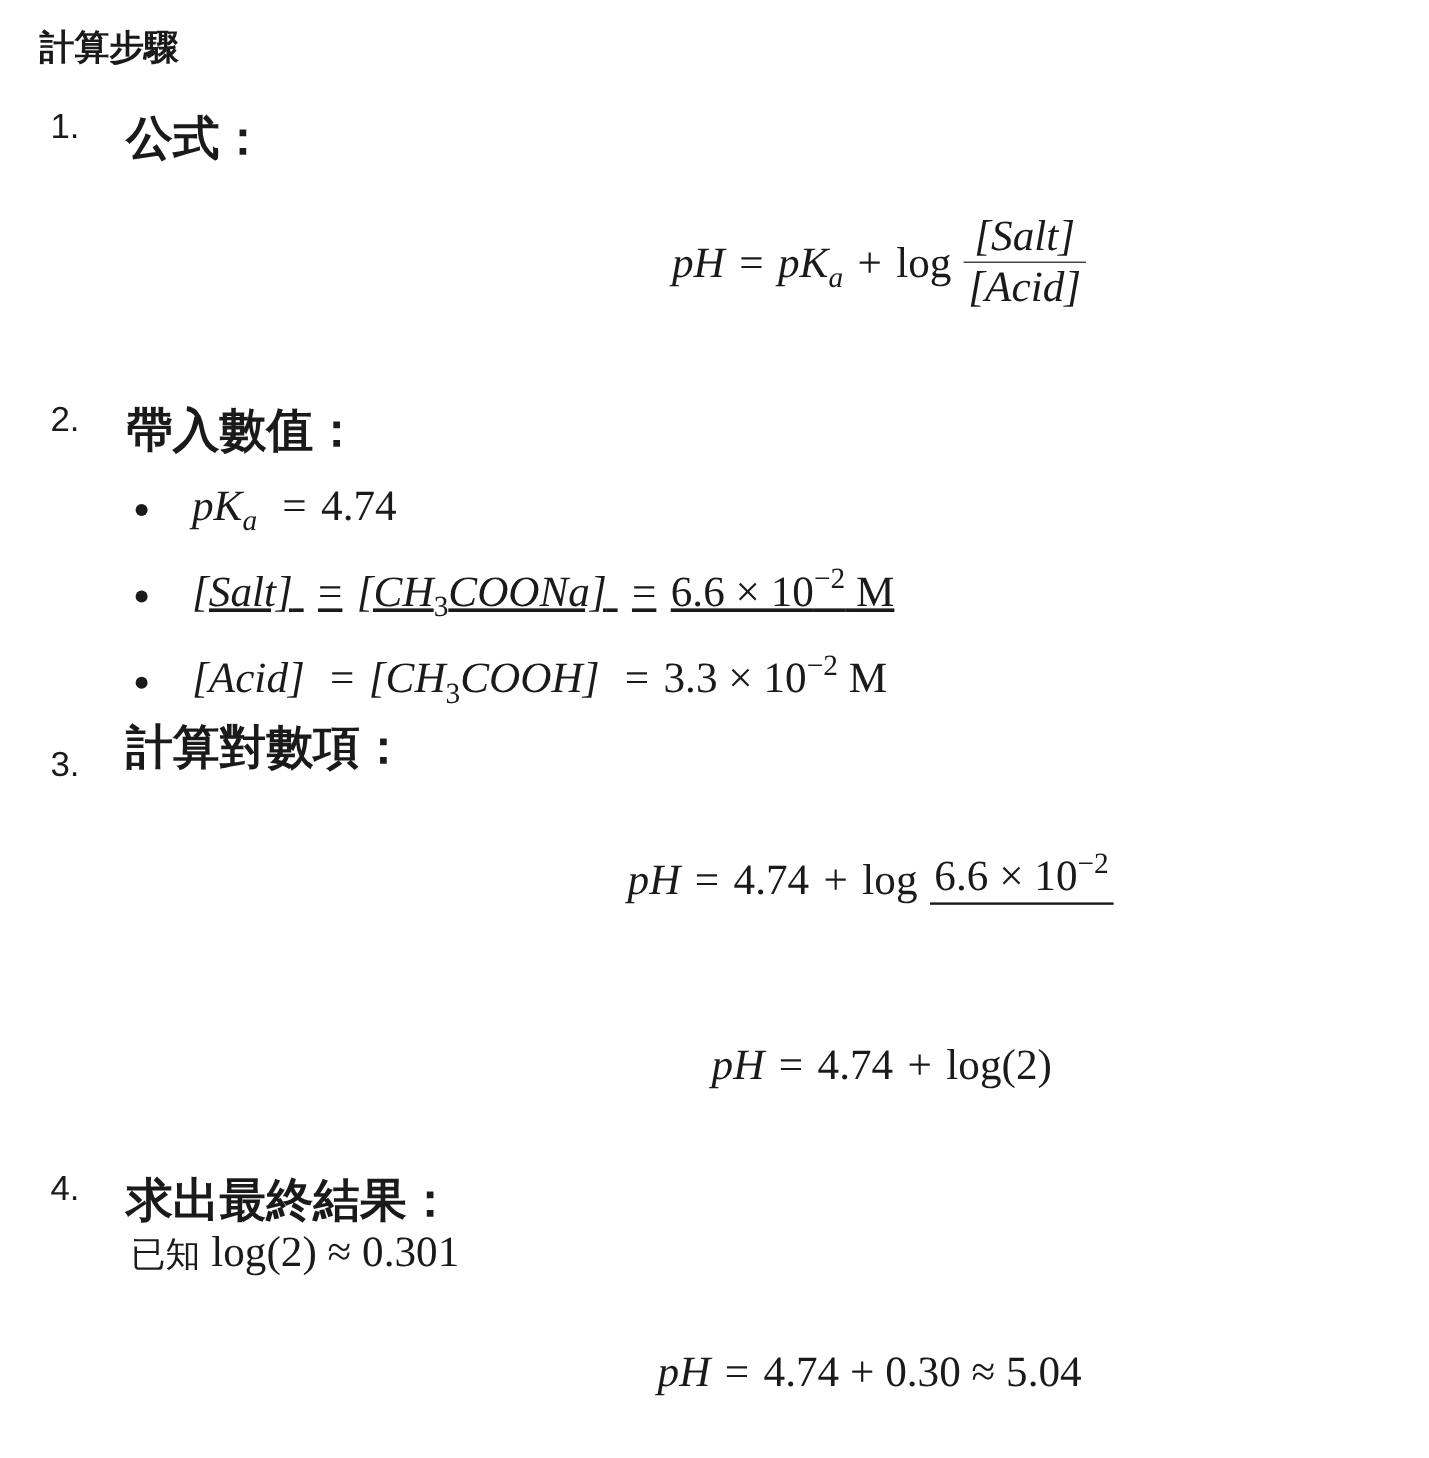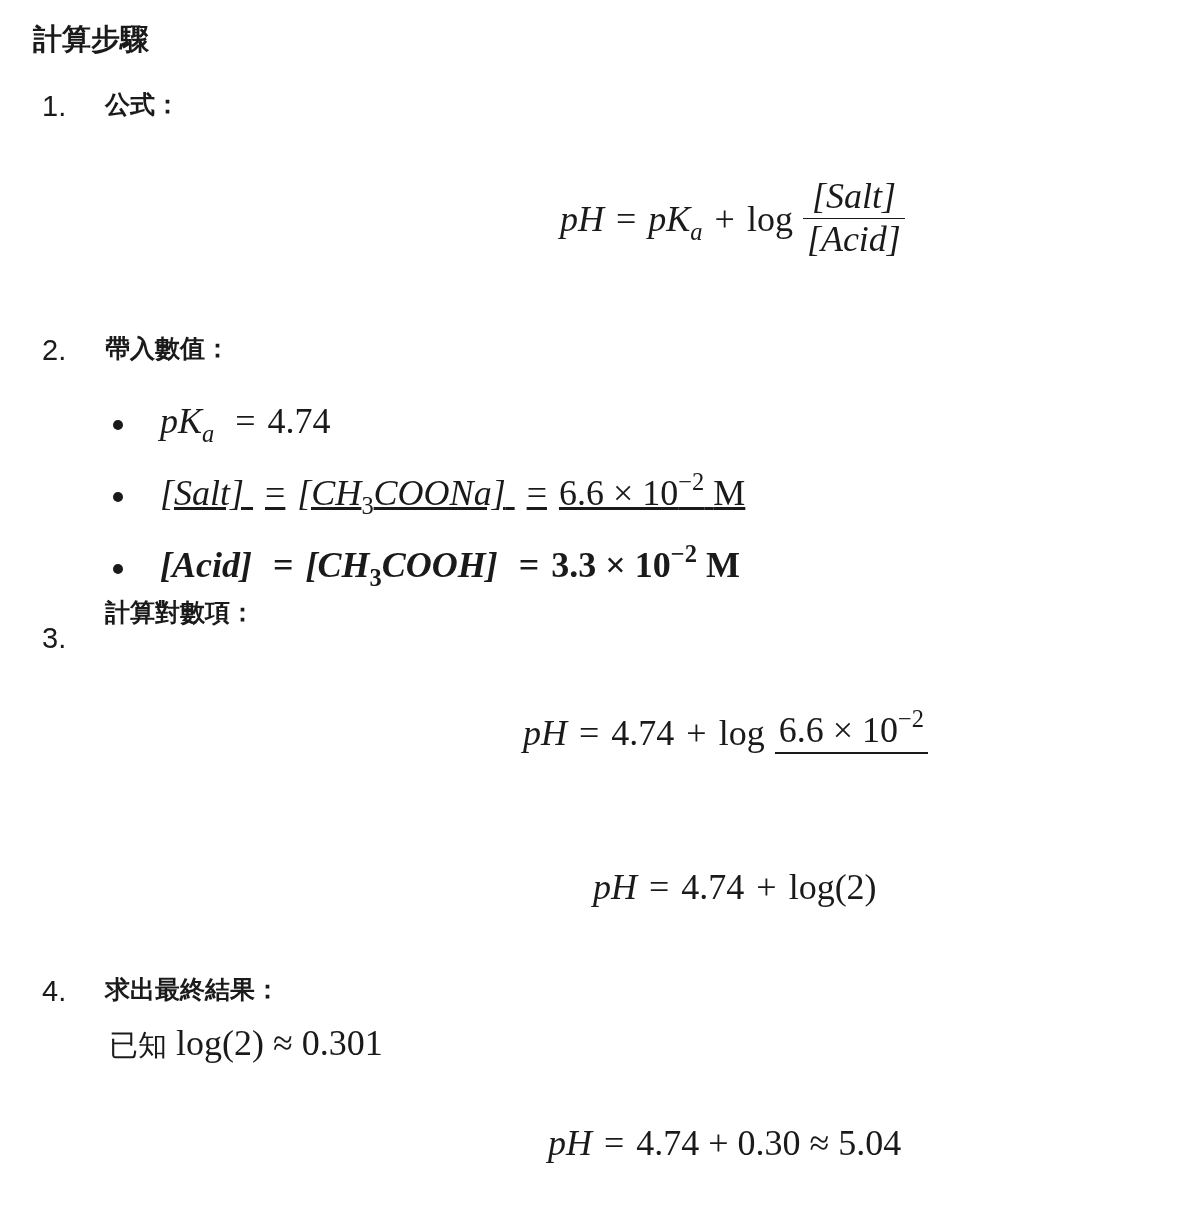--- a/index.html
+++ b/index.html
@@ -11,21 +11,21 @@
   .heading {
     position: absolute; left: 33px; top: 20px;
     font-size: 29px; font-weight: bold; color: #1a1a1a; font-family: Liberation Mono, monospace;
   }
   .step-num {
     position: absolute; left: 42px;
     font-size: 29px; color: #1a1a1a;
   }
   .step-title {
     position: absolute; left: 105px;
-    font-size: 25px; font-weight: bold; color: #1a1a1a;
+    font-size: 39px; font-weight: bold; color: #1a1a1a;
   }
   .math {
     font-family: "Liberation Serif", "DejaVu Serif", serif;
     font-size: 36px; color: #1a1a1a; white-space: nowrap;
   }
   .math i { font-style: italic; }
   .math sub { font-size: 0.68em; vertical-align: -0.35em; line-height: 0; }
   .math sup { font-size: 0.68em; vertical-align: 0.6em; line-height: 0; }
   .display {
     position: absolute; display: flex; align-items: center;
@@ -80,21 +80,21 @@
 
 <span class="bullet" style="top:492px;"></span>
 <div class="bullet-math math" style="top:472px;text-decoration:underline;">
   <i>[Salt]</i>
   <span class="op">=</span><i>[CH</i><sub>3</sub><i>COONa]</i>
   <span class="op">=</span><span>6.6 × 10</span><sup>−2</sup>
   <span>M</span>
 </div>
 
 <span class="bullet" style="top:564px;"></span>
-<div class="bullet-math math" style="top:544px;font-weight:bold;">
+<div class="bullet-math math" style="top:544px;">
   <i>[Acid]</i>
   <span class="op">=</span><i>[CH</i><sub>3</sub><i>COOH]</i>
   <span class="op">=</span><span>3.3 × 10</span><sup>−2</sup>
   <span>M</span>
 </div>
 
 <div class="step-num" style="top:622px;">3.</div>
 <div class="step-title" style="top:596px;">計算對數項：</div>
 
 <div class="display math" style="left:523px; top:712px;">

